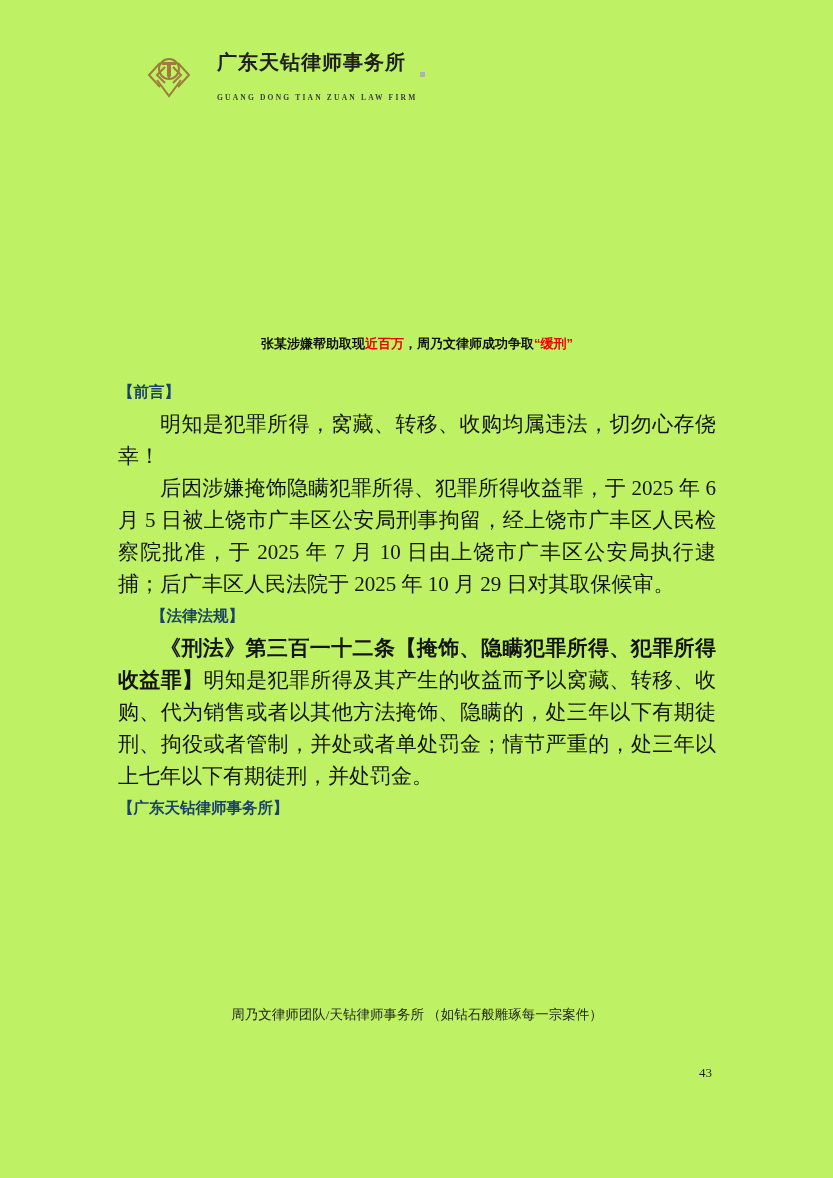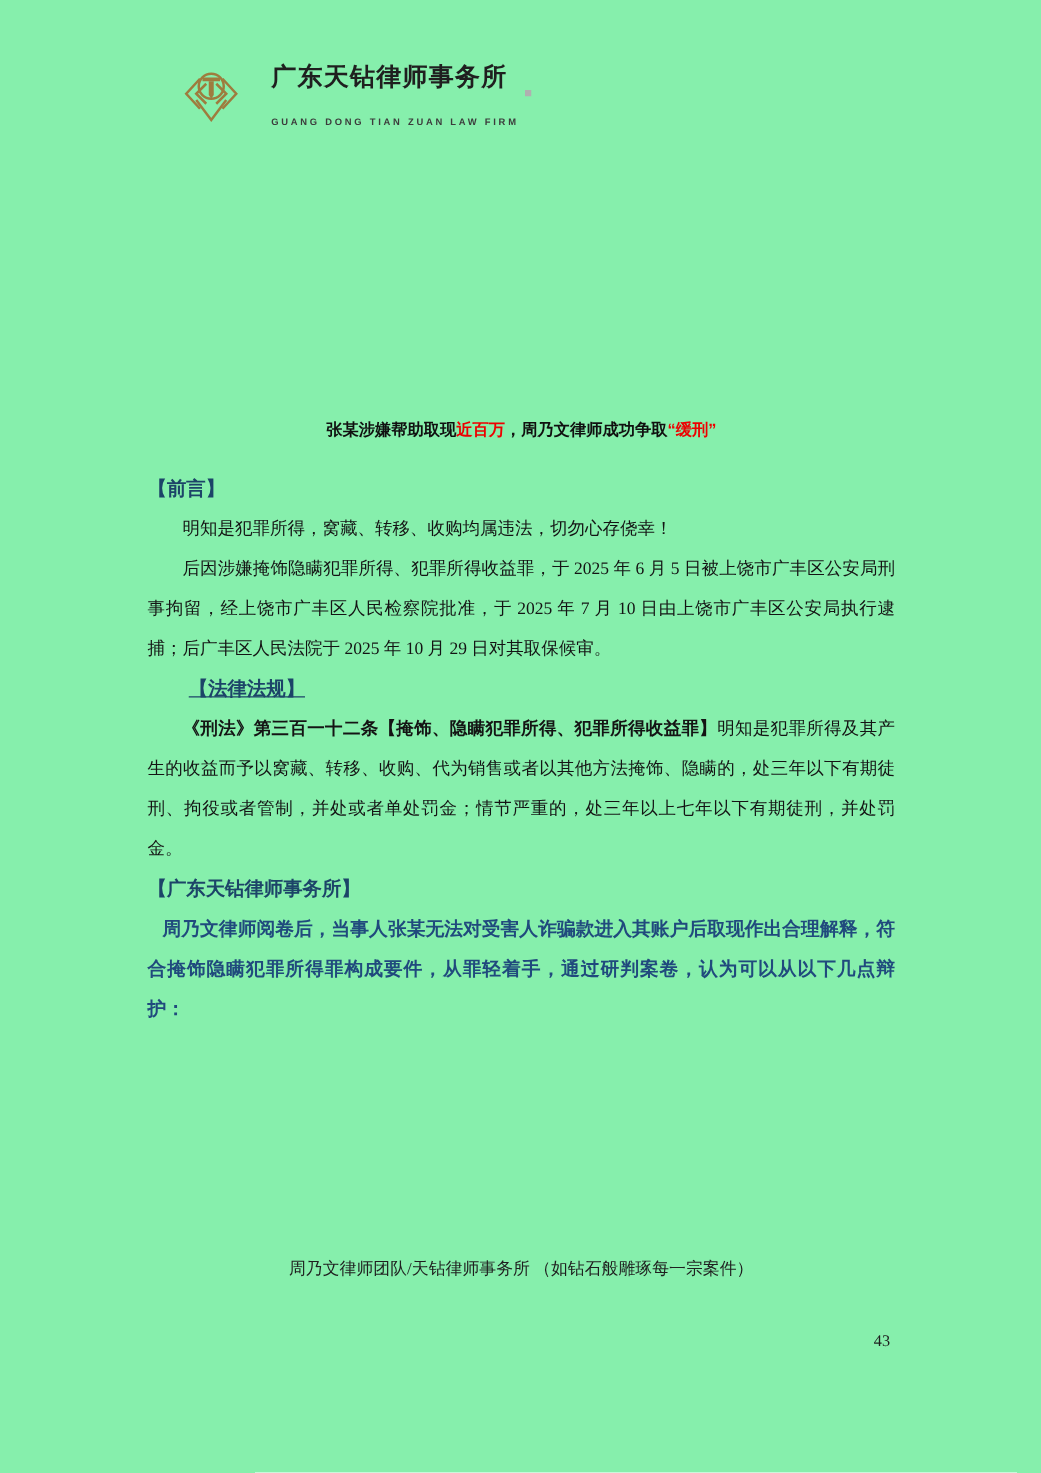--- a/index.html
+++ b/index.html
@@ -1,38 +1,38 @@
 <!DOCTYPE html>
 <html><head>
 <meta charset="utf-8">
 <style>
   html,body { margin:0; padding:0; background:#ffffff; }
   .page {
     position:relative;
     width:833px; height:1178px;
-    background:#86efac;
+    background:#bef264;
     font-family:"Liberation Serif", serif;
     color:#1a1a1a;
     overflow:hidden;
   }
 
   
   .logo {
     position:absolute; top:50px; left:147px;
     display:flex; align-items:center; gap:26px;
   }
   .logo-icon { width:44px; height:44px; flex:0 0 auto; }
   .logo-names { display:flex; flex-direction:column; }
   .logo-cn {
     font-family:"Liberation Sans", sans-serif;
     font-weight:bold; font-size:20px; letter-spacing:1px; color:#1f1f1f;
     line-height:24px; white-space:nowrap;
   }
   .logo-en {
-    font-family:Liberation Sans, sans-serif;
+    font-family:Liberation Serif, serif;
     font-weight:bold; font-size:7.5px; letter-spacing:2.2px; color:#3c3c3c;
     margin-top:19px; white-space:nowrap;
   }
   .speck { position:absolute; left:420px; top:72px; width:5px; height:5px; background:#b0b0b0; }
 
   
   .doc-title {
     position:absolute; top:331px; left:118px; width:598px;
     text-align:center;
     font-family:"Liberation Sans", sans-serif;
@@ -43,24 +43,24 @@
 
   
   .content {
     position:absolute; top:376px; left:118px; width:598px;
   }
   .sec-header {
     font-family:"Liberation Sans", sans-serif;
     font-weight:bold; font-size:15.5px; line-height:32px;
     color:#1c4468;
   }
-  .sec-header.indented { padding-left:33px;text-decoration:underline; }
+  .sec-header.indented { padding-left:33px; }
   p.body-para {
     margin:0;
-    font-size:14px; line-height:32px;
+    font-size:21px; line-height:32px;
     text-align:justify; text-indent:2em; color:#141414;
   }
   .law-lead { font-weight:bold; }
   p.defense-para {
     margin:0;
     font-family:"Liberation Sans", sans-serif;
     font-weight:bold; font-size:15px; line-height:32px;
     text-align:justify; text-indent:0.8em;
     color:#204a7d;
   }
@@ -112,20 +112,19 @@
 
     <div class="sec-header">【前言】</div>
     <p class="body-para">明知是犯罪所得，窝藏、转移、收购均属违法，切勿心存侥幸！</p>
 
     <p class="body-para">后因涉嫌掩饰隐瞒犯罪所得、犯罪所得收益罪，于 2025 年 6 月 5 日被上饶市广丰区公安局刑事拘留，经上饶市广丰区人民检察院批准，于 2025 年 7 月 10 日由上饶市广丰区公安局执行逮捕；后广丰区人民法院于 2025 年 10 月 29 日对其取保候审。</p>
 
     <div class="sec-header indented">【法律法规】</div>
     <p class="body-para"><span class="law-lead">《刑法》第三百一十二条【掩饰、隐瞒犯罪所得、犯罪所得收益罪】</span><span>明知是犯罪所得及其产生的收益而予以窝藏、转移、收购、代为销售或者以其他方法掩饰、隐瞒的，处三年以下有期徒刑、拘役或者管制，并处或者单处罚金；情节严重的，处三年以上七年以下有期徒刑，并处罚金。</span></p>
 
     <div class="sec-header">【广东天钻律师事务所】</div>
-    <p class="defense-para">周乃文律师阅卷后，当事人张某无法对受害人诈骗款进入其账户后取现作出合理解释，符合掩饰隐瞒犯罪所得罪构成要件，从罪轻着手，通过研判案卷，认为可以从以下几点辩护：</p>
 
   </div>
 
   <div class="footer-text">周乃文律师团队/天钻律师事务所 （如钻石般雕琢每一宗案件）</div>
   <div class="page-num">43</div>
 
 </div>
 
 </body></html>

